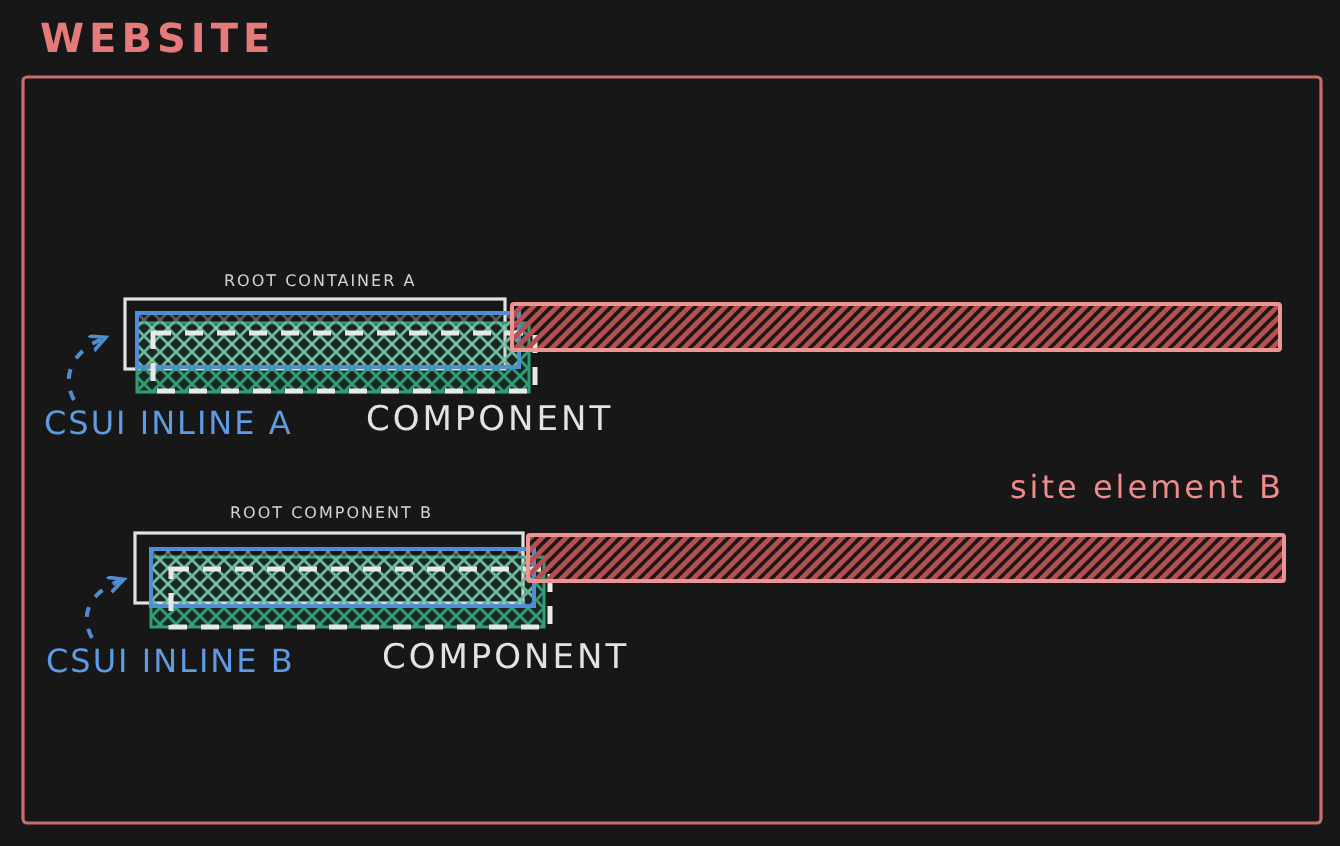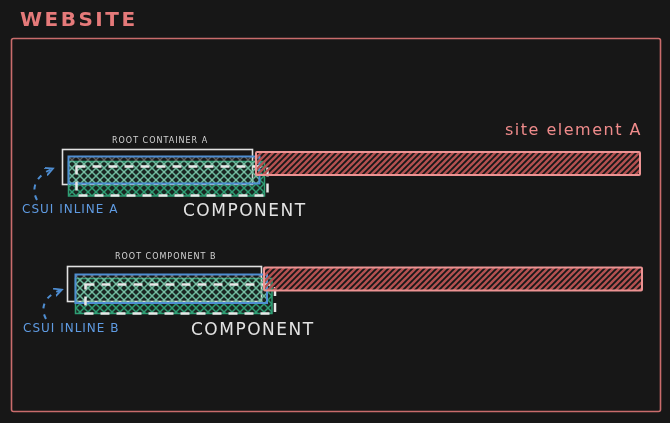--- a/index.html
+++ b/index.html
@@ -31,21 +31,21 @@
   }
   .lbl-root-a{left:64px;top:137px;}
   .lbl-root-b{left:67px;top:253px;}
   .lbl-component{
     font-size:17px;letter-spacing:1.5px;
     color:#e3e3e3;
   }
   .lbl-component-a{left:183px;top:201px;}
   .lbl-component-b{left:191px;top:320px;}
   .lbl-csui{
-    font-size:12px;letter-spacing:1px;
+    font-size:16px;letter-spacing:1px;
     color:#5f9be2;
   }
   .lbl-csui-a{left:22px;top:203px;}
   .lbl-csui-b{left:23px;top:322px;}
 </style>
 </head>
 <body>
 
 <div id="stage">
 
@@ -82,22 +82,22 @@
     <rect x="67.5" y="266.5" width="194" height="35" fill="none" stroke="#e2e2e2" stroke-width="1.6"></rect>
     <rect x="75.5" y="278.5" width="196.5" height="35" fill="url(#greenCross)" stroke="#2f9e74" stroke-width="1.5"></rect>
     <rect x="75.5" y="274.5" width="191.5" height="28.5" fill="url(#grayCross)" stroke="#4f8ed2" stroke-width="2"></rect>
     <rect x="85.5" y="284.5" width="189.5" height="29" fill="none" stroke="#e8e8e8" stroke-width="2.5" stroke-dasharray="9 7"></rect>
     <rect x="264" y="267.5" width="378" height="23" rx="1" fill="url(#redHatch)" stroke="#ec9393" stroke-width="2"></rect>
     <path d="M 46 319 C 40 308, 44 296, 61 290" fill="none" stroke="#4f8ed2" stroke-width="2" stroke-dasharray="5 6" marker-end="url(#arrowBlue)"></path>
   </svg>
 
   <div class="lbl lbl-title">WEBSITE</div>
 
-  <div class="lbl lbl-site lbl-site-a">site element A</div>
   <div class="lbl lbl-root lbl-root-a">ROOT CONTAINER A</div>
   <div class="lbl lbl-component lbl-component-a">COMPONENT</div>
   <div class="lbl lbl-csui lbl-csui-a">CSUI INLINE A</div>
 
+  <div class="lbl lbl-site lbl-site-b">site element B</div>
   <div class="lbl lbl-root lbl-root-b">ROOT COMPONENT B</div>
   <div class="lbl lbl-component lbl-component-b">COMPONENT</div>
   <div class="lbl lbl-csui lbl-csui-b">CSUI INLINE B</div>
 
 </div>
 
 </body></html>

